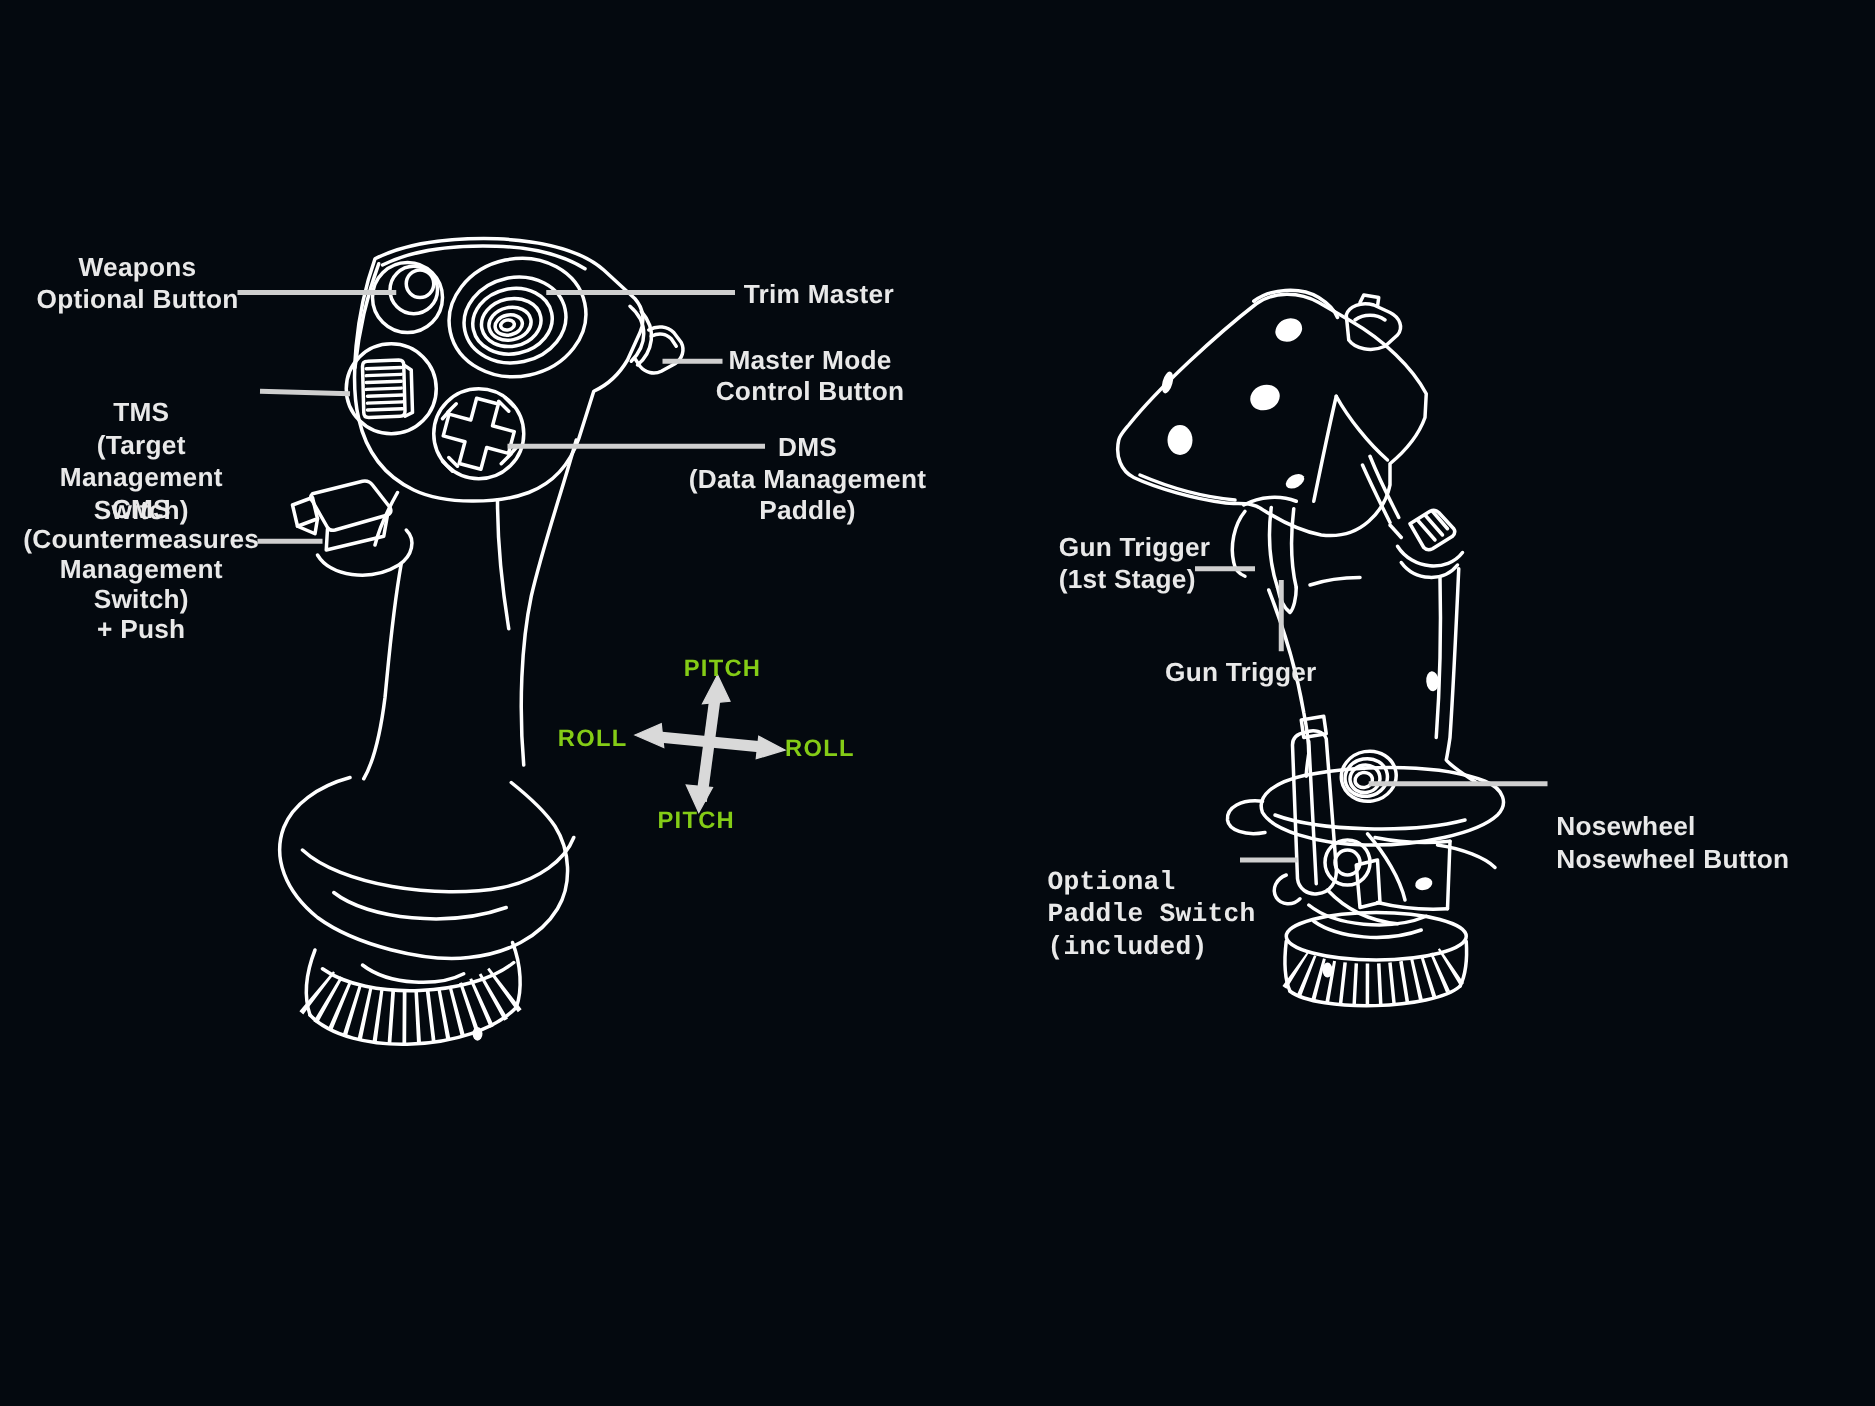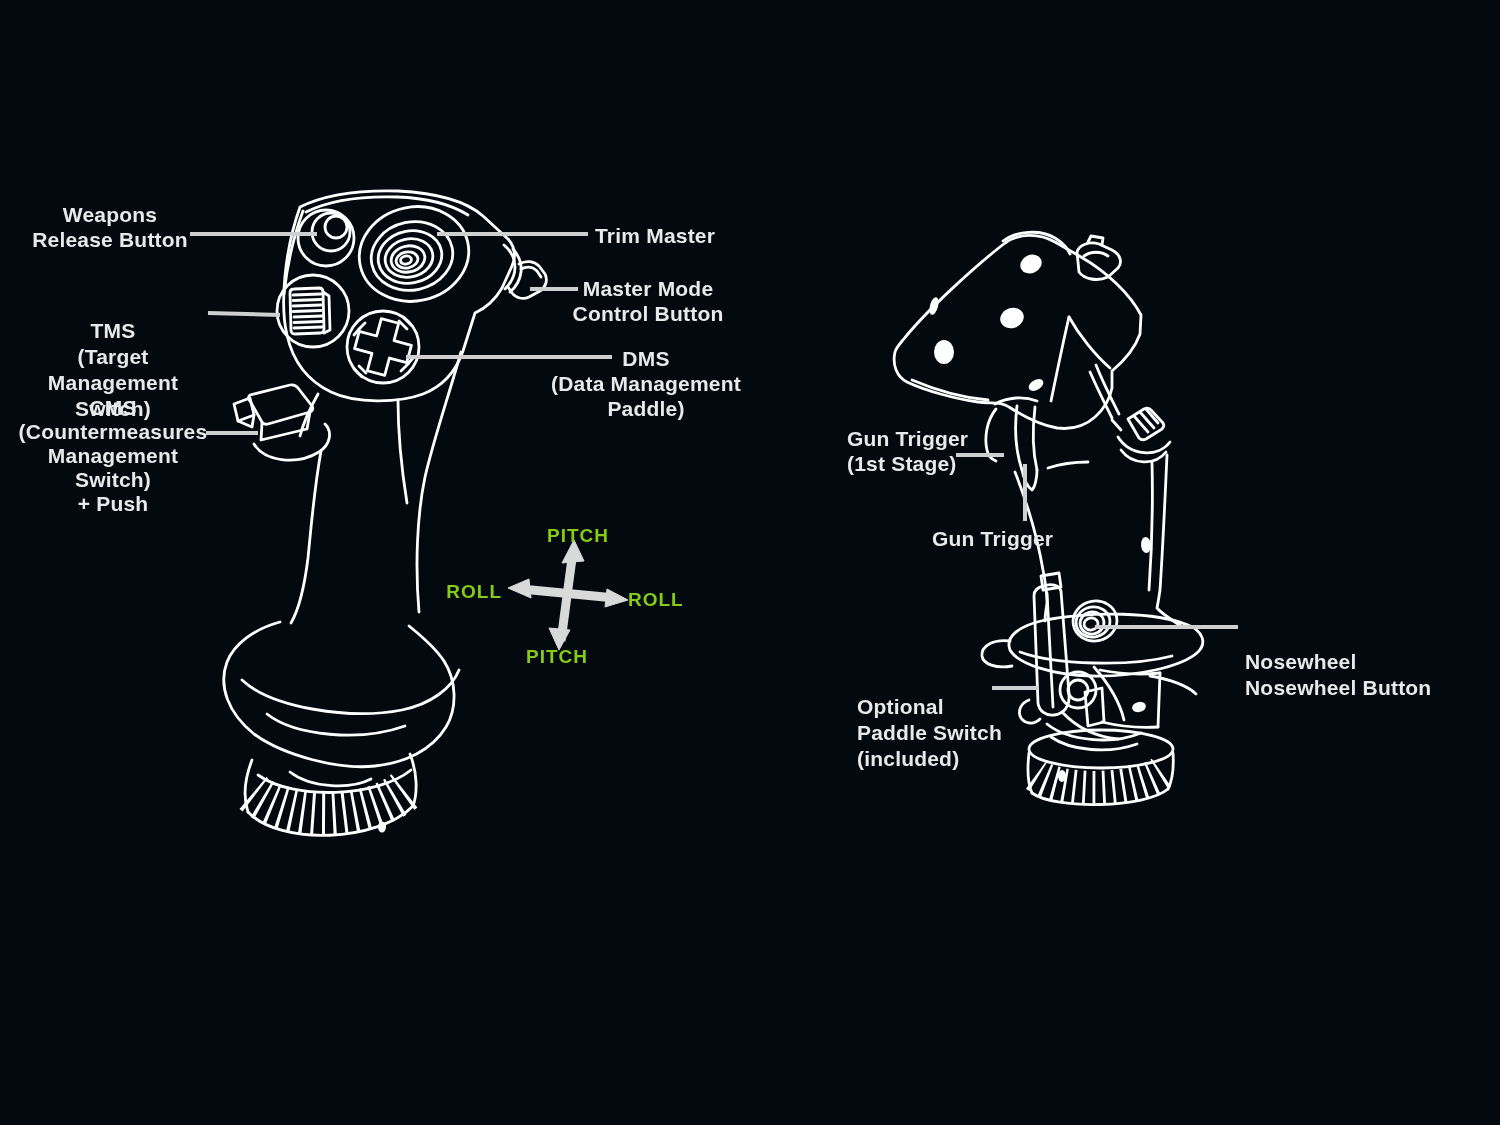--- a/index.html
+++ b/index.html
@@ -237,40 +237,40 @@
     <path d="M573,551 L561,641" stroke-width="9" fill="none"></path>
     <path d="M521,589 L615,598" stroke-width="9" fill="none"></path>
     <polygon points="574,540 562,563 584,561" stroke-width="1"></polygon>
     <polygon points="559,650 549,628 570,630" stroke-width="1"></polygon>
     <polygon points="508,588 529,579 531,598" stroke-width="1"></polygon>
     <polygon points="628,600 607,589 605,607" stroke-width="1"></polygon>
   </g>
 </svg>
 
 <div class="lbl ctr" style="left:28px;  top:202px; width:164px;">Weapons
-Release Button</div>
+Optional Button</div>
 <div class="lbl ctr lh26" style="left:10px; top:273px; width:206px;">TMS
 (Target Management
 Switch)</div>
 <div class="lbl ctr lh24" style="left:8px;  top:396px; width:210px;">CMS
 (Countermeasures
 Management Switch)
 + Push</div>
 <div class="lbl" style="left:595px; top:223px;">Trim Master</div>
 <div class="lbl ctr" style="left:556px; top:276px; width:184px;">Master Mode
 Control Button</div>
 <div class="lbl ctr" style="left:550px; top:346px; width:192px;">DMS
 (Data Management
 Paddle)</div>
 
 <div class="lbl" style="left:847px;  top:426px;">Gun Trigger
 (1st Stage)</div>
 <div class="lbl" style="left:932px;  top:526px;">Gun Trigger</div>
 <div class="lbl lh26" style="left:1245px; top:604px;">Nosewheel
 Nosewheel Button</div>
-<div class="lbl lh26" style="left:857px;  top:649px;">Optional
+<div class="lbl lh26" style="left:838px;  top:649px;font-family:Liberation Mono, monospace;">Optional
 Paddle Switch
 (included)</div>
 
 <div class="axis ctr" style="left:536px; top:525px; width:84px; text-align:center;">PITCH</div>
 <div class="axis" style="left:438px; top:581px; width:64px; text-align:right;">ROLL</div>
 <div class="axis" style="left:628px; top:589px;">ROLL</div>
 <div class="axis" style="left:514px; top:646px; width:86px; text-align:center;">PITCH</div>
 
 </body></html>

